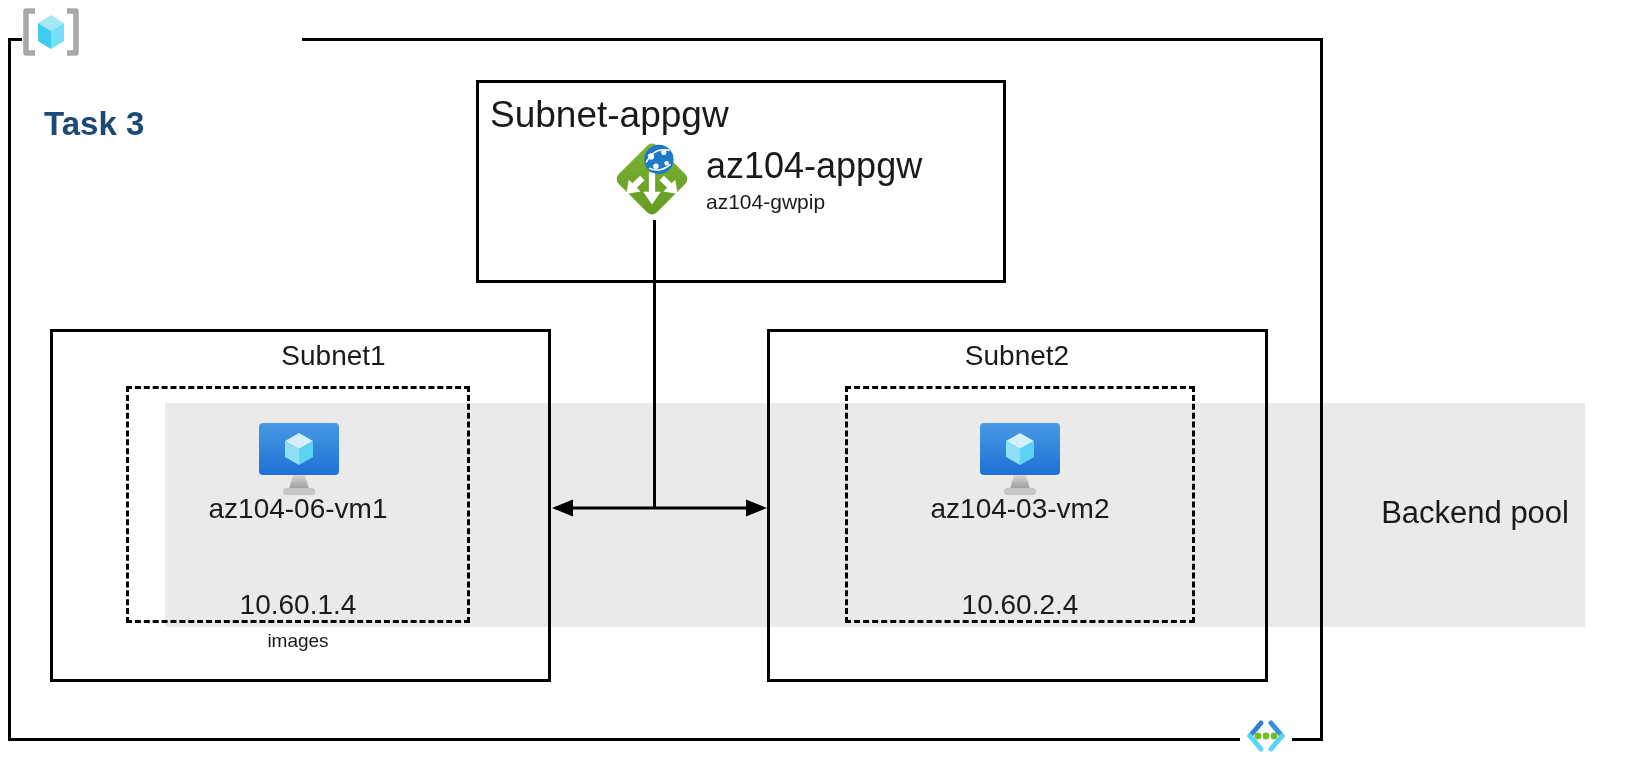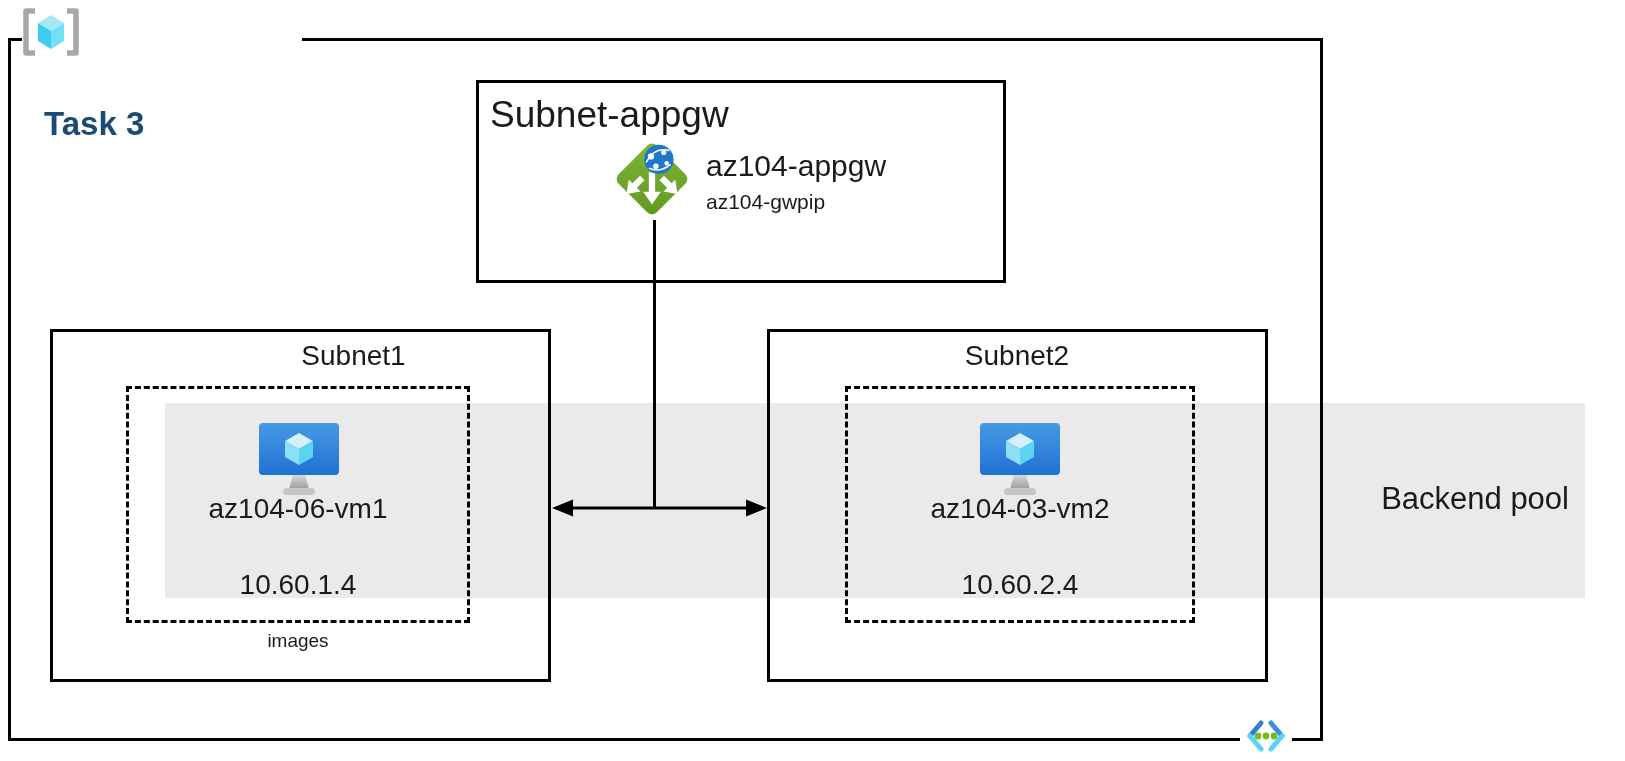--- a/index.html
+++ b/index.html
@@ -3,61 +3,61 @@
 <meta charset="utf-8">
 <style>
   html,body{margin:0;padding:0;background:#ffffff;}
   .stage{
     position:relative;width:1625px;height:761px;background:#ffffff;overflow:hidden;
     font-family:"Liberation Sans","DejaVu Sans",sans-serif;color:#1a1a1a;
   }
   .abs{position:absolute;}
 
   
-  .band{left:165px;top:403px;width:1420px;height:195px;background:#eaeaea;z-index:0;}
+  .band{left:165px;top:403px;width:1420px;height:224px;background:#eaeaea;z-index:0;}
   .band-label{
     position:absolute;right:16px;top:50%;transform:translateY(-55%);
     font-size:31px;color:#1a1a1a;white-space:nowrap;
   }
 
   
   .connectors{left:0;top:0;width:1625px;height:761px;z-index:1;pointer-events:none;}
 
   
   .rg-box{left:8px;top:38px;width:1309px;height:697px;border:3px solid #000;z-index:2;background:transparent;}
   .rg-gap{left:22px;top:33px;width:280px;height:13px;background:#ffffff;z-index:3;}
   .rg-icon{left:22px;top:8px;width:58px;height:48px;z-index:4;}
   .rg-label{left:92px;top:22px;font-size:28px;line-height:32px;z-index:4;white-space:nowrap;}
   .task-label{left:44px;top:82px;font-size:33px;font-weight:bold;color:#1b4a74;z-index:2;margin-top:23px;}
 
   
   .gw-box{left:476px;top:80px;width:524px;height:197px;border:3px solid #000;z-index:2;background:transparent;}
   .gw-title{left:490px;top:94px;font-size:37px;z-index:2;white-space:nowrap;}
   .gw-icon{left:605px;top:132px;width:94px;height:94px;z-index:2;}
-  .gw-name{left:706px;top:150px;font-size:30px;line-height:32px;z-index:2;white-space:nowrap;}
+  .gw-name{left:706px;top:150px;font-size:36px;line-height:32px;z-index:2;white-space:nowrap;}
   .gw-pip{left:706px;top:186px;font-size:21px;line-height:32px;z-index:2;white-space:nowrap;}
 
   
   .subnet-box{top:329px;width:495px;height:347px;border:3px solid #000;z-index:2;background:transparent;}
   .subnet1{left:50px;}
   .subnet2{left:767px;}
   .subnet-title{top:340px;font-size:28px;text-align:center;z-index:2;}
-  .st1{left:54px;width:599px;}
+  .st1{left:34px;width:599px;}
   .st2{left:767px;width:500px;}
   .dashed{top:386px;height:231px;border:3px dashed #000;z-index:2;background:transparent;}
   .dashed1{left:126px;width:338px;}
   .dashed2{left:845px;width:344px;}
   .vm-icon{top:421px;width:84px;height:76px;z-index:2;}
   .vm1i{left:257px;}
   .vm2i{left:978px;}
   .vm-text{font-size:28px;line-height:34px;text-align:center;z-index:2;}
   .vm1t{left:126px;width:344px;}
   .vm2t{left:845px;width:350px;}
   .vm-name{top:492px;}
-  .vm-ip{top:568px;}
+  .vm-ip{top:588px;}
   .container-label{top:630px;font-size:19px;text-align:center;z-index:2;}
 
   .vnet-icon{left:1240px;top:715px;width:52px;height:43px;z-index:3;}
 </style>
 </head>
 <body>
 
 <div class="stage">
 
   <div class="abs band">

